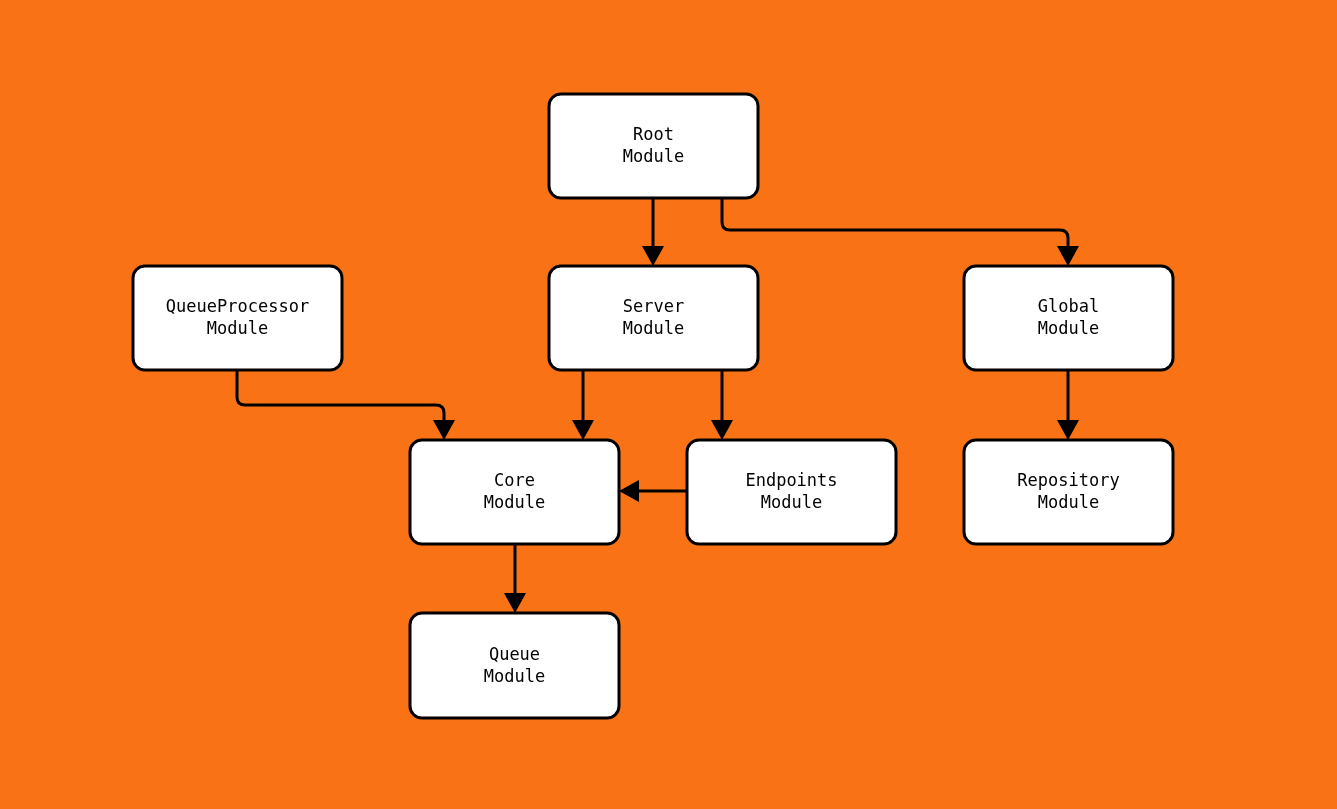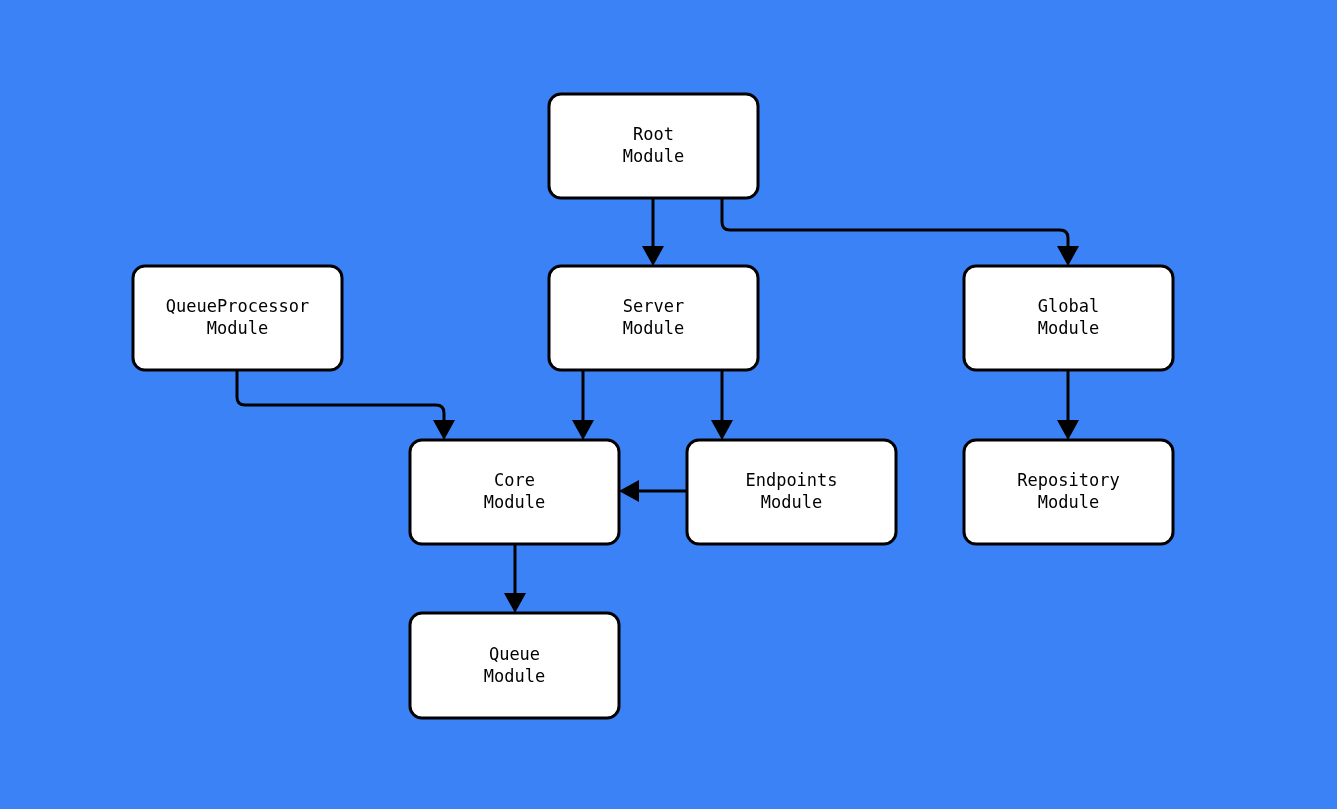--- a/index.html
+++ b/index.html
@@ -4,21 +4,21 @@
 <style>
   html, body {
     margin: 0;
     padding: 0;
     background: #ffffff;
   }
   #diagram-root {
     position: relative;
     width: 1337px;
     height: 809px;
-    background: #3b82f6;
+    background: #f97316;
     overflow: hidden;
     font-family: "DejaVu Sans Mono", "Liberation Mono", monospace;
   }
   svg.graph-canvas {
     position: absolute;
     left: 0;
     top: 0;
     width: 1337px;
     height: 809px;
     display: block;

